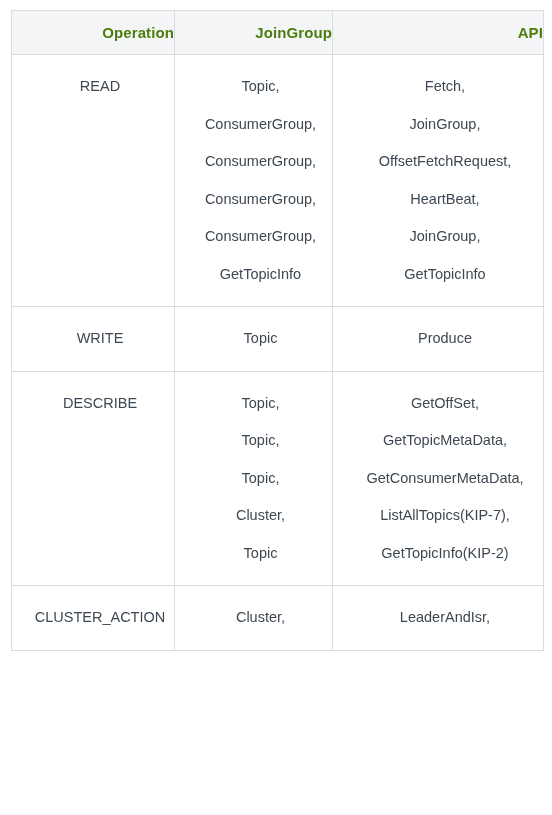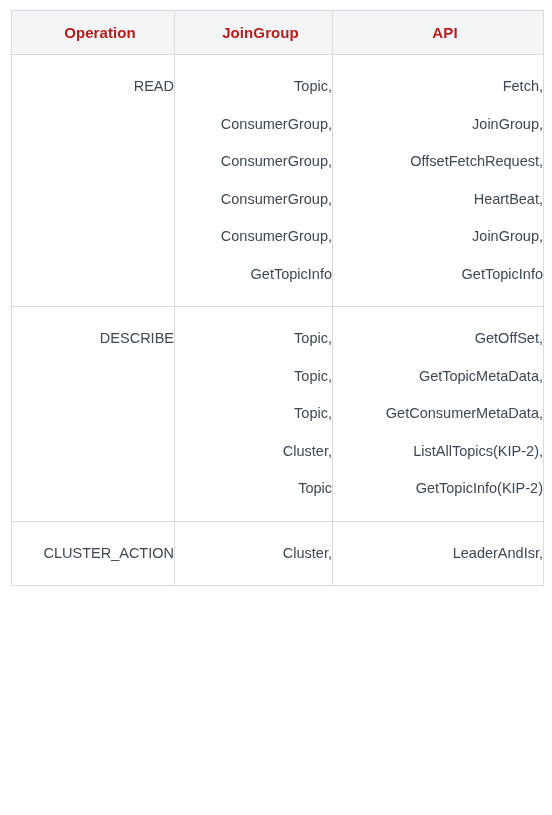--- a/index.html
+++ b/index.html
@@ -24,37 +24,37 @@
     width: 532px;
     table-layout: fixed;
     border: 1px solid #d9dcdf;
   }
   table.acl-table col.c-op    { width: 163px; }
   table.acl-table col.c-res   { width: 158px; }
   table.acl-table col.c-api   { width: 211px; }
 
   thead th {
     background: #f4f5f6;
-    color: #b91c1c;
+    color: #4d7c0f;
     font-weight: bold;
     font-size: 15px;
-    text-align: center;
+    text-align: right;
     padding: 13px 0 13px 14px;
     border-right: 1px solid #d9dcdf;
     border-bottom: 1px solid #d9dcdf;
     vertical-align: middle;
     letter-spacing: 0.1px;
   }
   thead th:last-child { border-right: none; }
 
   tbody td {
     color: #3d4852;
     font-size: 14.5px;
     font-weight: normal;
-    text-align: right;
+    text-align: center;
     padding: 13px 0 13px 14px;
     border-right: 1px solid #d9dcdf;
     border-bottom: 1px solid #d9dcdf;
     vertical-align: top;
     line-height: 37.5px;
     white-space: nowrap;
   }
   tbody td:last-child { border-right: none; }
   tbody tr:last-child td { border-bottom: none; }
 
@@ -100,36 +100,49 @@
               <span>Fetch,</span>
               <span>JoinGroup,</span>
               <span>OffsetFetchRequest,</span>
               <span>HeartBeat,</span>
               <span>JoinGroup,</span>
               <span>GetTopicInfo</span>
             </div>
           </td>
         </tr>
         <tr>
+          <td class="op-cell"><span>WRITE</span></td>
+          <td>
+            <div class="lines">
+              <span>Topic</span>
+            </div>
+          </td>
+          <td>
+            <div class="lines">
+              <span>Produce</span>
+            </div>
+          </td>
+        </tr>
+        <tr>
           <td class="op-cell"><span>DESCRIBE</span></td>
           <td>
             <div class="lines">
               <span>Topic,</span>
               <span>Topic,</span>
               <span>Topic,</span>
               <span>Cluster,</span>
               <span>Topic</span>
             </div>
           </td>
           <td>
             <div class="lines">
               <span>GetOffSet,</span>
               <span>GetTopicMetaData,</span>
               <span>GetConsumerMetaData,</span>
-              <span>ListAllTopics(KIP-2),</span>
+              <span>ListAllTopics(KIP-7),</span>
               <span>GetTopicInfo(KIP-2)</span>
             </div>
           </td>
         </tr>
         <tr>
           <td class="op-cell"><span>CLUSTER_ACTION</span></td>
           <td>
             <div class="lines">
               <span>Cluster,</span>
             </div>

